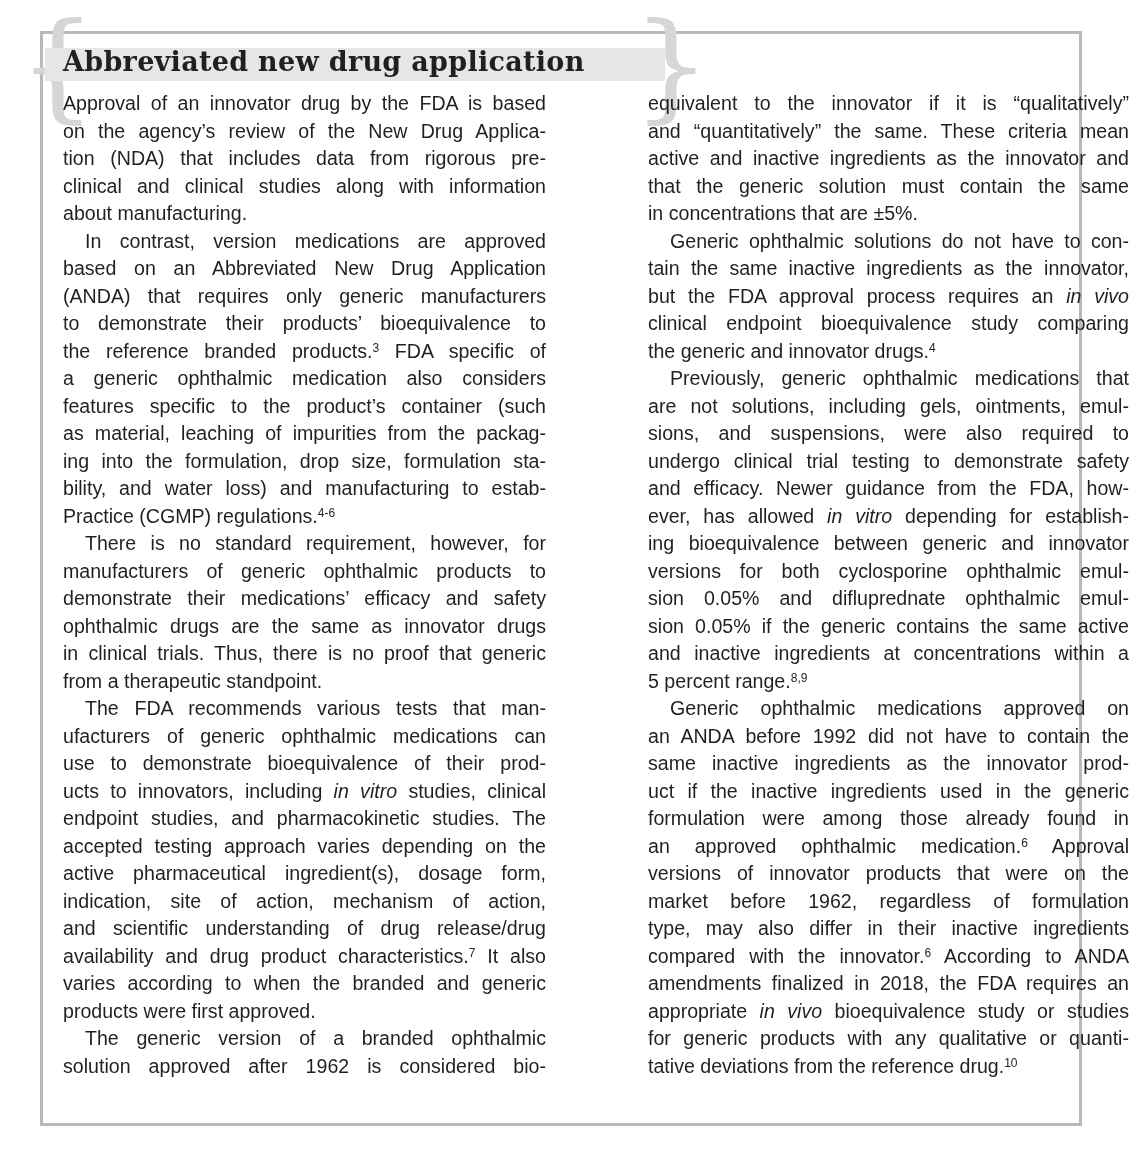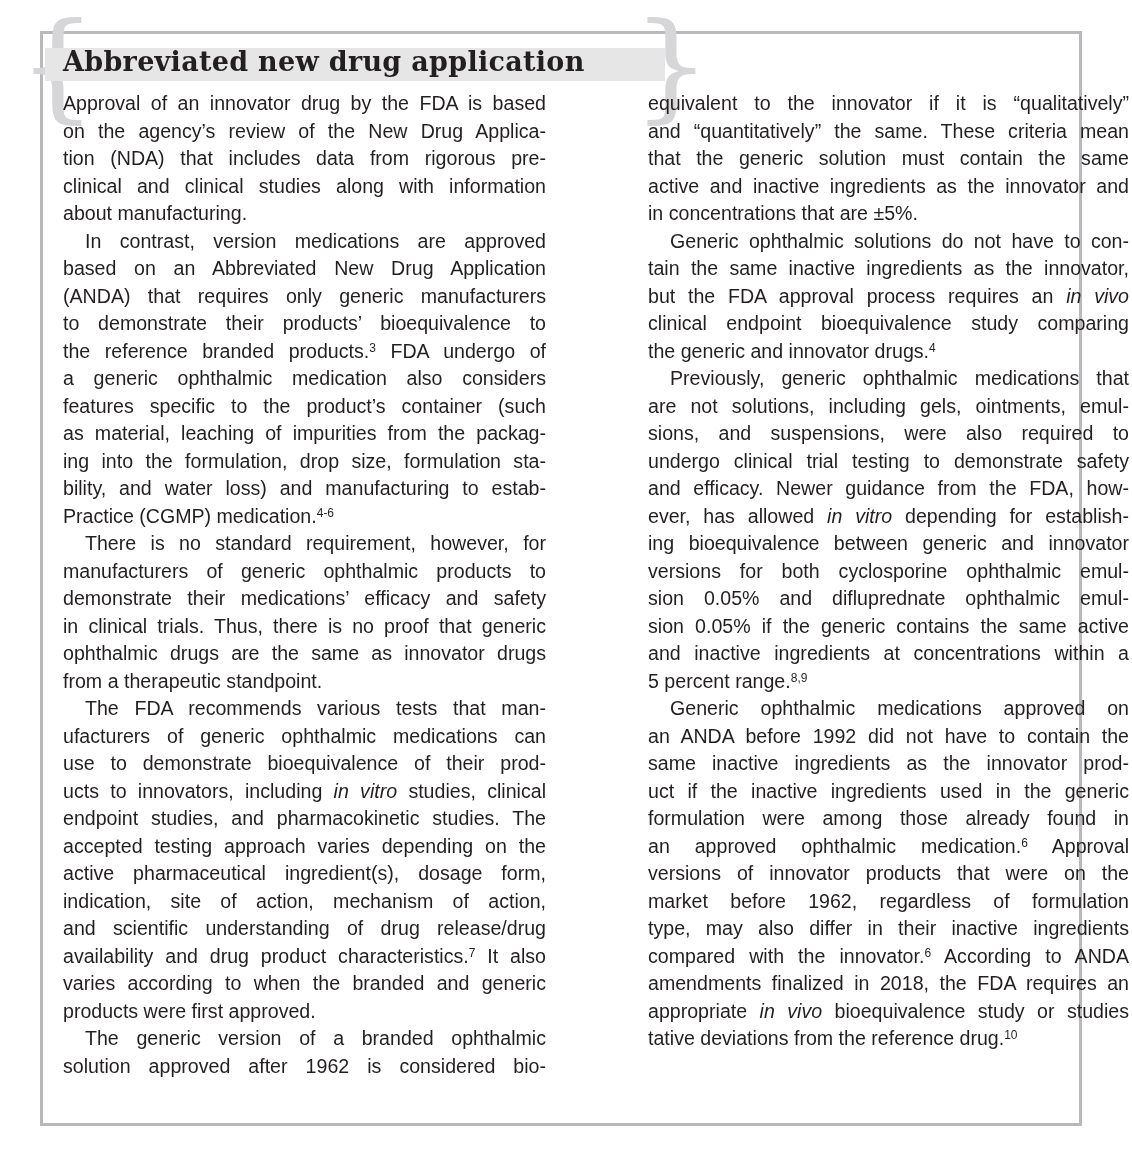--- a/index.html
+++ b/index.html
@@ -38,53 +38,53 @@
 <div class="col col-left">
     <div class="line"><span>Approval of an innovator drug by the FDA is based</span></div>
     <div class="line"><span>on the agency’s review of the New Drug Applica-</span></div>
     <div class="line"><span>tion (NDA) that includes data from rigorous pre-</span></div>
     <div class="line"><span>clinical and clinical studies along with information</span></div>
     <div class="line last"><span>about manufacturing.</span></div>
     <div class="line indent"><span>In contrast, version medications are approved</span></div>
     <div class="line"><span>based on an Abbreviated New Drug Application</span></div>
     <div class="line"><span>(ANDA) that requires only generic manufacturers</span></div>
     <div class="line"><span>to demonstrate their products’ bioequivalence to</span></div>
-    <div class="line"><span>the reference branded products.</span><sup>3</sup><span> FDA undergo of</span></div>
+    <div class="line"><span>the reference branded products.</span><sup>3</sup><span> FDA specific of</span></div>
     <div class="line"><span>a generic ophthalmic medication also considers</span></div>
     <div class="line"><span>features specific to the product’s container (such</span></div>
     <div class="line"><span>as material, leaching of impurities from the packag-</span></div>
     <div class="line"><span>ing into the formulation, drop size, formulation sta-</span></div>
     <div class="line"><span>bility, and water loss) and manufacturing to estab-</span></div>
-    <div class="line last"><span>Practice (CGMP) medication.</span><sup>4-6</sup></div>
+    <div class="line last"><span>Practice (CGMP) regulations.</span><sup>4-6</sup></div>
     <div class="line indent"><span>There is no standard requirement, however, for</span></div>
     <div class="line"><span>manufacturers of generic ophthalmic products to</span></div>
     <div class="line"><span>demonstrate their medications’ efficacy and safety</span></div>
+    <div class="line"><span>ophthalmic drugs are the same as innovator drugs</span></div>
     <div class="line"><span>in clinical trials. Thus, there is no proof that generic</span></div>
-    <div class="line"><span>ophthalmic drugs are the same as innovator drugs</span></div>
     <div class="line last"><span>from a therapeutic standpoint.</span></div>
     <div class="line indent"><span>The FDA recommends various tests that man-</span></div>
     <div class="line"><span>ufacturers of generic ophthalmic medications can</span></div>
     <div class="line"><span>use to demonstrate bioequivalence of their prod-</span></div>
     <div class="line"><span>ucts to innovators, including </span><i>in vitro</i><span> studies, clinical</span></div>
     <div class="line"><span>endpoint studies, and pharmacokinetic studies. The</span></div>
     <div class="line"><span>accepted testing approach varies depending on the</span></div>
     <div class="line"><span>active pharmaceutical ingredient(s), dosage form,</span></div>
     <div class="line"><span>indication, site of action, mechanism of action,</span></div>
     <div class="line"><span>and scientific understanding of drug release/drug</span></div>
     <div class="line"><span>availability and drug product characteristics.</span><sup>7</sup><span> It also</span></div>
     <div class="line"><span>varies according to when the branded and generic</span></div>
     <div class="line last"><span>products were first approved.</span></div>
     <div class="line indent"><span>The generic version of a branded ophthalmic</span></div>
     <div class="line"><span>solution approved after 1962 is considered bio-</span></div>
   </div>
 <div class="col col-right">
     <div class="line"><span>equivalent to the innovator if it is “qualitatively”</span></div>
     <div class="line"><span>and “quantitatively” the same. These criteria mean</span></div>
+    <div class="line"><span>active and inactive ingredients as the innovator and</span></div>
     <div class="line"><span>that the generic solution must contain the same</span></div>
-    <div class="line"><span>active and inactive ingredients as the innovator and</span></div>
     <div class="line last"><span>in concentrations that are ±5%.</span></div>
     <div class="line indent"><span>Generic ophthalmic solutions do not have to con-</span></div>
     <div class="line"><span>tain the same inactive ingredients as the innovator,</span></div>
     <div class="line"><span>but the FDA approval process requires an </span><i>in vivo</i></div>
     <div class="line"><span>clinical endpoint bioequivalence study comparing</span></div>
     <div class="line last"><span>the generic and innovator drugs.</span><sup>4</sup></div>
     <div class="line indent"><span>Previously, generic ophthalmic medications that</span></div>
     <div class="line"><span>are not solutions, including gels, ointments, emul-</span></div>
     <div class="line"><span>sions, and suspensions, were also required to</span></div>
     <div class="line"><span>undergo clinical trial testing to demonstrate safety</span></div>
@@ -101,14 +101,15 @@
     <div class="line"><span>same inactive ingredients as the innovator prod-</span></div>
     <div class="line"><span>uct if the inactive ingredients used in the generic</span></div>
     <div class="line"><span>formulation were among those already found in</span></div>
     <div class="line"><span>an approved ophthalmic medication.</span><sup>6</sup><span> Approval</span></div>
     <div class="line"><span>versions of innovator products that were on the</span></div>
     <div class="line"><span>market before 1962, regardless of formulation</span></div>
     <div class="line"><span>type, may also differ in their inactive ingredients</span></div>
     <div class="line"><span>compared with the innovator.</span><sup>6</sup><span> According to ANDA</span></div>
     <div class="line"><span>amendments finalized in 2018, the FDA requires an</span></div>
     <div class="line"><span>appropriate </span><i>in vivo</i><span> bioequivalence study or studies</span></div>
+    <div class="line"><span>for generic products with any qualitative or quanti-</span></div>
     <div class="line last"><span>tative deviations from the reference drug.</span><sup>10</sup></div>
   </div>
 
 </body></html>

